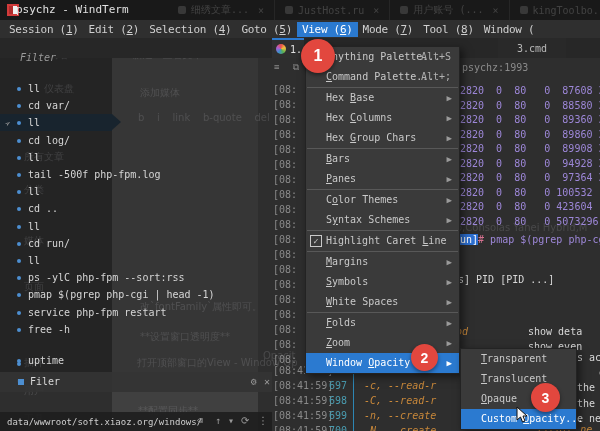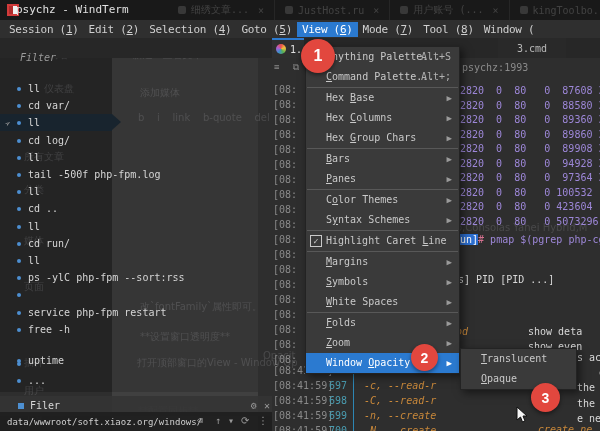--- a/index.html
+++ b/index.html
@@ -38,21 +38,21 @@
   .side-light{position:absolute;left:112px;top:38px;width:146px;height:393px;background:rgba(255,255,255,.085);z-index:2;}
   .filter{position:absolute;left:20px;top:52px;font-style:italic;font-size:10px;color:#9a9a9a;z-index:3;}
   .s-row{position:absolute;left:0;width:230px;height:17px;line-height:17px;font-size:10px;color:#d6d6d6;z-index:3;white-space:pre;}
   .s-row .dot{position:absolute;left:17px;top:7px;width:4px;height:4px;border-radius:2px;background:#4d8fd1;}
   .s-row .txt{position:absolute;left:28px;}
   .s-row.sel{background:#18242e;width:112px;}
   .s-row.sel:after{content:"";position:absolute;left:112px;top:0;border-top:8.5px solid transparent;
                    border-bottom:8.5px solid transparent;border-left:9px solid #18242e;}
   .s-row .pin{position:absolute;left:5px;top:1px;color:#9a9a9a;font-size:10px;transform:rotate(-35deg);}
   
-  .filer-head{position:absolute;left:0;top:396px;width:272px;height:20px;background:rgba(52,52,52,.9);z-index:3;
+  .filer-head{position:absolute;left:0;top:372px;width:272px;height:20px;background:rgba(52,52,52,.9);z-index:3;
               font-size:10px;color:#d8d8d8;}
   .filer-sq{position:absolute;left:18px;top:7px;width:6px;height:6px;background:#4d8fd1;}
   .filer-title{position:absolute;left:30px;top:4px;}
   .filer-gear{position:absolute;left:251px;top:4px;color:#9a9a9a;}
   .filer-x{position:absolute;left:264px;top:4px;color:#9a9a9a;}
   .filer-path{position:absolute;left:0;top:412px;width:272px;height:19px;background:rgba(30,30,30,.92);z-index:3;
               font-size:9px;color:#cfcfcf;}
   .path-txt{position:absolute;left:7px;top:5px;}
   .p-ic{position:absolute;top:3px;color:#9a9a9a;font-size:10px;}
   
@@ -152,21 +152,21 @@
     <div class="s-row sel" style="top: 114.4px;"><span class="pin">➢</span><span class="dot"></span><span class="txt">ll</span></div>
     <div class="s-row" style="top: 131.6px;"><span class="dot"></span><span class="txt">cd log/</span></div>
     <div class="s-row" style="top: 148.8px;"><span class="dot"></span><span class="txt">ll</span></div>
     <div class="s-row" style="top: 166px;"><span class="dot"></span><span class="txt">tail -500f php-fpm.log</span></div>
     <div class="s-row" style="top: 183.2px;"><span class="dot"></span><span class="txt">ll</span></div>
     <div class="s-row" style="top: 200.4px;"><span class="dot"></span><span class="txt">cd ..</span></div>
     <div class="s-row" style="top: 217.6px;"><span class="dot"></span><span class="txt">ll</span></div>
     <div class="s-row" style="top: 234.8px;"><span class="dot"></span><span class="txt">cd run/</span></div>
     <div class="s-row" style="top: 252px;"><span class="dot"></span><span class="txt">ll</span></div>
     <div class="s-row" style="top: 269.2px;"><span class="dot"></span><span class="txt">ps -ylC php-fpm --sort:rss</span></div>
-    <div class="s-row" style="top: 286.4px;"><span class="dot"></span></div>
+    <div class="s-row" style="top: 286.4px;"><span class="dot"></span><span class="txt">pmap $(pgrep php-cgi | head -1)</span></div>
     <div class="s-row" style="top: 303.6px;"><span class="dot"></span><span class="txt">service php-fpm restart</span></div>
     <div class="s-row" style="top: 320.8px;"><span class="dot"></span><span class="txt">free -h</span></div>
     <div class="s-row" style="top: 352px;"><span class="dot"></span><span class="txt">uptime</span></div>
     <div class="s-row" style="top: 355.2px;"><span class="dot"></span></div>
     <div class="s-row" style="top: 372.4px;"><span class="dot"></span><span class="txt">...</span></div>
   </div>
 
 <div class="filer-head">
   <span class="filer-sq"></span>
   <span class="filer-title">Filer</span>
@@ -264,22 +264,24 @@
     <div class="m-row"><span class="k">M</span><span>argins</span><span class="ar">▶</span></div>
     <div class="m-row"><span class="k">S</span><span>ymbols</span><span class="ar">▶</span></div>
     <div class="m-row"><span class="k">W</span><span>hite Spaces</span><span class="ar">▶</span></div>
     <div class="m-sep"></div>
     <div class="m-row"><span class="k">F</span><span>olds</span><span class="ar">▶</span></div>
     <div class="m-row"><span class="k">Z</span><span>oom</span><span class="ar">▶</span></div>
     <div class="m-row hl"><span>Window </span><span class="k">O</span><span>pacity</span><span class="ar">▶</span></div>
   </div>
 
 <div class="submenu" id="opmenu">
+    <div class="m-row"><span class="k">T</span><span>ransparent</span></div>
     <div class="m-row"><span class="k">T</span><span>ranslucent</span></div>
     <div class="m-row"><span class="k">O</span><span>paque</span></div>
+    <div class="m-row hl"><span>Custom </span><span class="k">O</span><span>pacity...</span></div>
   </div>
 
 <div id="ghosts">
     <div class="ghost" style="left: 34px; top: 48px;">小z博客    15    18    新建   查看文章</div>
     <div class="ghost" style="left: 140px; top: 86px;">添加媒体</div>
     <div class="ghost" style="left: 138px; top: 112px;">b    i    link    b-quote    del</div>
     <div class="ghost" style="left: 44px; top: 82px;">仪表盘</div>
     <div class="ghost" style="left: 74px; top: 116px;">文章</div>
     <div class="ghost" style="left: 24px; top: 150px;">所有文章</div>
     <div class="ghost" style="left: 24px; top: 183px;">分类</div>

